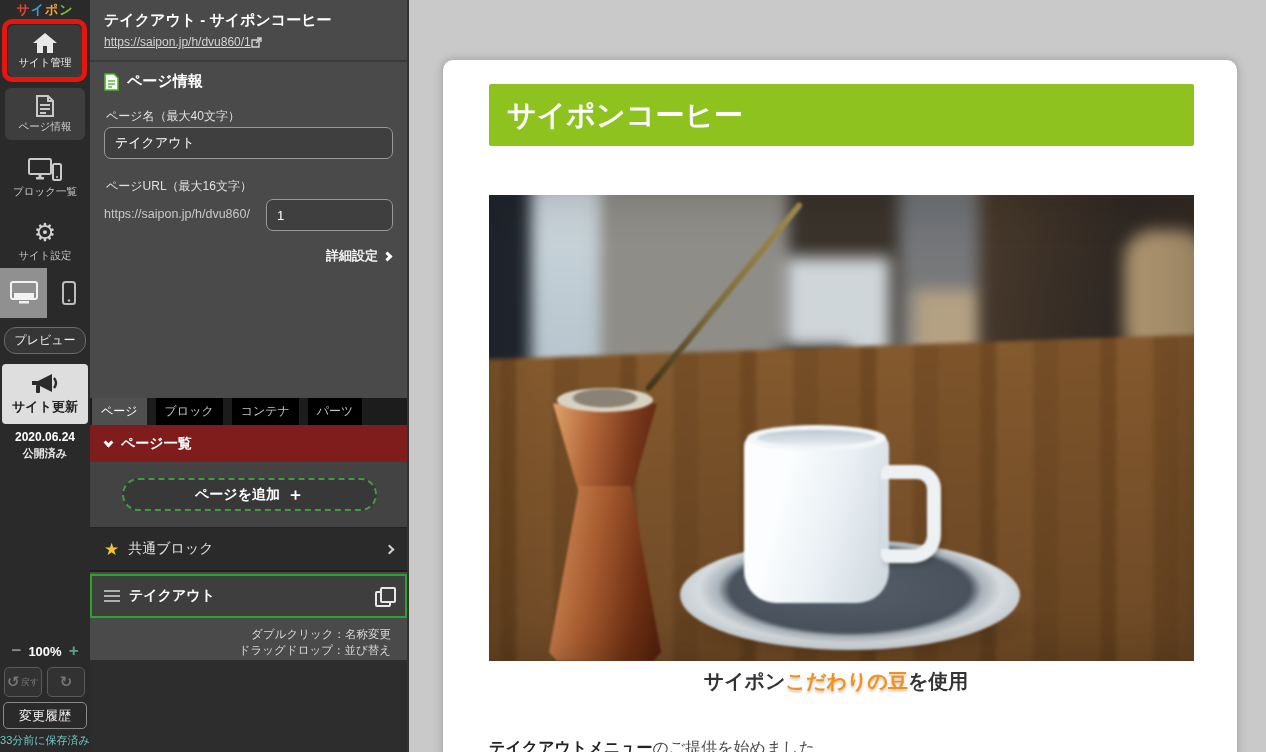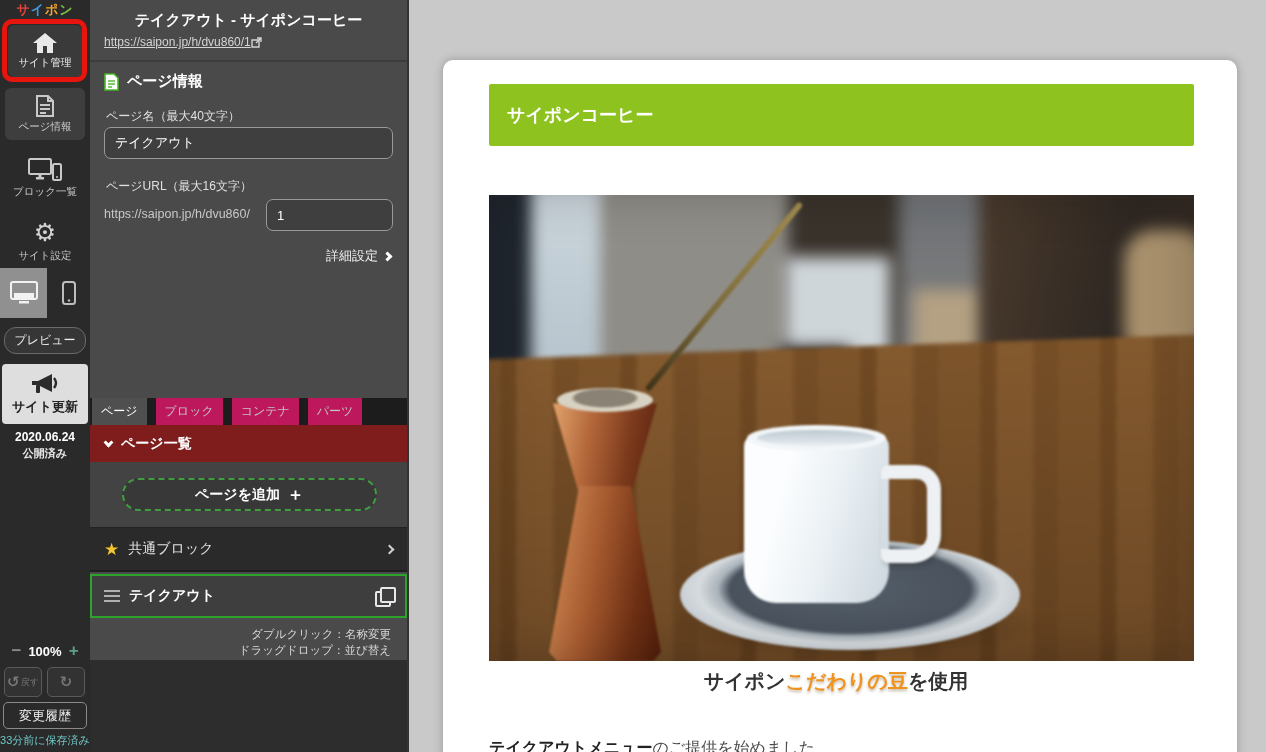--- a/index.html
+++ b/index.html
@@ -34,60 +34,60 @@
   .zoom-val { color:#fff; font-size:13px; font-weight:bold; }
   .undo-row { position:absolute; left:4px; top:667px; width:82px; height:30px; display:flex; gap:5px; }
   .ur-btn { width:38px; height:30px; background:#323232; border:1px solid #5a5a5a; border-radius:5px; color:#757575; display:flex; align-items:center; justify-content:center; gap:1px; cursor:pointer; }
   .ur-glyph { font-family:"DejaVu Sans",sans-serif; font-size:15px; font-weight:bold; }
   .ur-label { font-size:9px; }
   .btn-history { position:absolute; left:3px; top:702px; width:84px; height:27px; background:transparent; border:1px solid #8a8a8a; border-radius:5px; color:#f0f0f0; font-size:13px; display:flex; align-items:center; justify-content:center; cursor:pointer; }
   .saved-status { position:absolute; left:0; top:733px; width:90px; text-align:center; color:#6fc7c7; font-size:11px; }
 
   
   #panel { position:absolute; left:90px; top:0; width:319px; height:752px; background:#4a4a4a; border-right:2px solid #333; z-index:5; }
-  .p-header { position:absolute; left:0; top:0; width:100%; height:62px; border-bottom:2px solid #3c3c3c; padding:11px 14px 8px;text-align:center; }
+  .p-header { position:absolute; left:0; top:0; width:100%; height:62px; border-bottom:2px solid #3c3c3c; padding:11px 14px 8px; }
   .p-title { color:#fff; font-size:15px; font-weight:bold; white-space:nowrap; }
   .p-url { margin-top:5px; display:flex; align-items:center; }
   .p-url a { color:#d4d4d4; font-size:12px; text-decoration:underline; }
   .sec-head { position:absolute; left:14px; top:72px; display:flex; align-items:center; gap:8px; color:#fff; font-size:15px; font-weight:bold; }
   .fld-label { position:absolute; left:16px; color:#e0e0e0; font-size:12px; }
   #lbl-name { top:108px; }
   #lbl-url  { top:178px; }
   .txt-input { position:absolute; background:#3f3f3f; border:1.5px solid #999; border-radius:7px; color:#fff; font-size:13px; padding:0 10px; height:32px; outline:none; font-family:inherit; }
   #inp-name { left:14px; top:127px; width:289px; }
   #inp-url  { left:176px; top:199px; width:127px; }
   .url-prefix { position:absolute; left:14px; top:207px; color:#c8c8c8; font-size:12.5px; }
-  .advanced { position:absolute; right:16px; top:247px; display:flex; align-items:center; gap:6px; color:#f2f2f2; font-size:13px; font-weight:normal; cursor:pointer; }
+  .advanced { position:absolute; right:16px; top:247px; display:flex; align-items:center; gap:6px; color:#f2f2f2; font-size:13px; font-weight:bold; cursor:pointer; }
   .caret { display:inline-block; width:7px; height:7px; border:solid #fff; border-width:0 3px 3px 0; }
   .caret.right { transform:rotate(-45deg); }
   .caret.down  { transform:rotate(45deg); margin-top:-3px; }
   .caret.thin  { border-width:0 2px 2px 0; border-color:#cfcfcf; }
   .tabbar { position:absolute; left:0; top:398px; width:100%; height:27px; background:#1c1c1c; display:flex; gap:9px; padding-left:2px; }
-  .tab { height:27px; padding:0 9px; display:flex; align-items:center; background:#be185d; color:#c5c5c5; font-size:12px; cursor:pointer; }
+  .tab { height:27px; padding:0 9px; display:flex; align-items:center; background:#000000; color:#c5c5c5; font-size:12px; cursor:pointer; }
   .tab.active { background:#4f4f4f; color:#fff; }
   .list-header { position:absolute; left:0; top:425px; width:100%; height:37px; background:#7f1d1d; display:flex; align-items:center; gap:9px; padding-left:15px; color:#fff; font-size:14px; font-weight:bold; cursor:pointer; }
   .add-area { position:absolute; left:0; top:462px; width:100%; height:65px; background:#434343; }
   .btn-addpage { position:absolute; left:32px; top:16px; width:255px; height:33px; background:#383838; border:2px dashed #3f9d3f; border-radius:17px; color:#fff; font-size:14px; font-weight:bold; display:flex; align-items:center; justify-content:center; gap:7px; cursor:pointer; }
   .plus-glyph { font-size:17px; font-weight:bold; }
   .row-common { position:absolute; left:0; top:527px; width:100%; height:45px; background:#2a2a2a; border-top:1px solid #222; border-bottom:2px solid #1f1f1f; display:flex; align-items:center; padding:0 14px; gap:9px; color:#e0e0e0; font-size:14px; cursor:pointer; }
   .star-glyph { font-family:"DejaVu Sans",sans-serif; color:#f6c52e; font-size:17px; line-height:17px; }
   .row-common .caret { margin-left:auto; }
   .row-page { position:absolute; left:0; top:574px; width:100%; height:44px; background:#3e3e3e; border:2px solid #2da32d; display:flex; align-items:center; padding:0 12px; gap:9px; color:#fff; font-size:14px; font-weight:bold; cursor:pointer; }
   .drag-handle { width:16px; height:12px; border-top:2px solid #b0b0b0; border-bottom:2px solid #b0b0b0; position:relative; }
   .drag-handle::before { content:""; position:absolute; left:0; top:3px; width:16px; height:2px; background:#b0b0b0; }
   .copy-btn { margin-left:auto; position:relative; width:18px; height:18px; cursor:pointer; }
   .copy-btn::before { content:""; position:absolute; left:0; top:4px; width:12px; height:12px; border:2px solid #e8e8e8; border-radius:2px; }
   .copy-btn::after { content:""; position:absolute; left:5px; top:0; width:12px; height:12px; border:2px solid #e8e8e8; border-radius:2px; background:#3e3e3e; }
   .hints { position:absolute; right:16px; top:626px; text-align:right; color:#d8d8d8; font-size:11.5px; line-height:16px; }
   .panel-bottom { position:absolute; left:0; top:660px; width:100%; height:92px; background:#2d2d2d; }
 
   
   #main { position:absolute; left:409px; top:0; width:857px; height:752px; background:#c9c9c9; }
   .page-card { position:absolute; left:34px; top:60px; width:794px; height:700px; background:#fff; border-radius:10px 10px 0 0; box-shadow:0 0 10px rgba(0,0,0,.25); overflow:hidden; }
-  .green-bar { position:absolute; left:46px; top:24px; width:705px; height:62px; background:#8dc21f; border-radius:2px; color:#fff; font-size:18px; font-weight:bold; line-height:62px; padding-left:18px; cursor:pointer; }
+  .green-bar { position:absolute; left:46px; top:24px; width:705px; height:62px; background:#8dc21f; border-radius:2px; color:#fff; font-size:29px; font-weight:bold; line-height:62px; padding-left:18px; cursor:pointer; }
   .heading { position:absolute; left:0; right:8px; top:608px; text-align:center; font-size:20px; font-weight:bold; color:#333; cursor:pointer; }
   .heading .hl { color:#f0921e; text-shadow:0 2px 3px rgba(120,95,50,.45); }
   .paragraph { position:absolute; left:46px; top:678px; font-size:16px; color:#4a4a4a; cursor:pointer; }
   .paragraph b { color:#222; }
 
   
   .photo { position:absolute; left:46px; top:135px; width:705px; height:466px; overflow:hidden; background:#7d7c78; cursor:pointer; }
   .photo::after { content:""; position:absolute; inset:0; box-shadow:inset 0 0 50px rgba(0,0,0,.20); pointer-events:none; }
   .ph { position:absolute; }
   .ph-bg > .ph { filter:blur(8px); }

